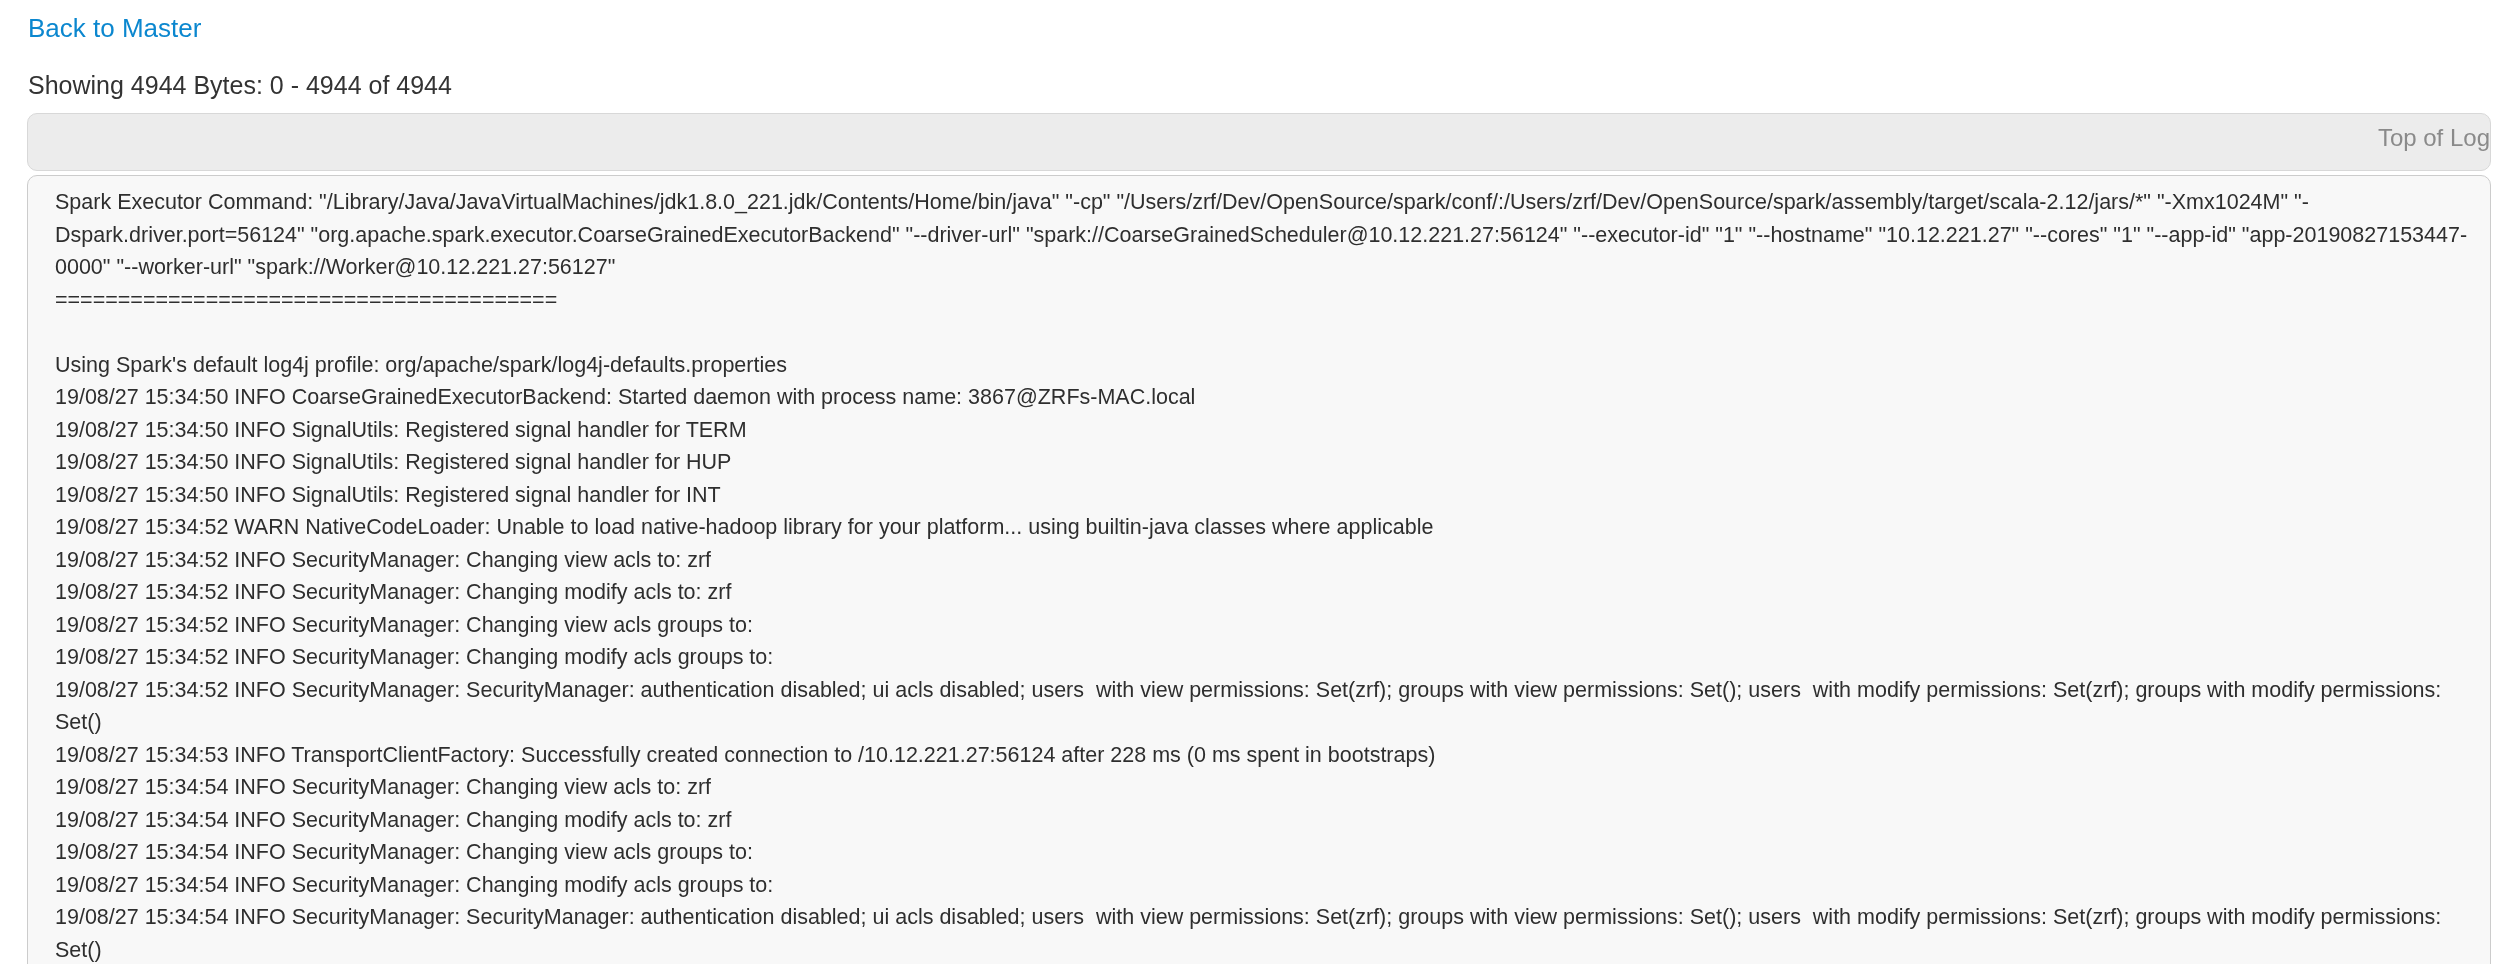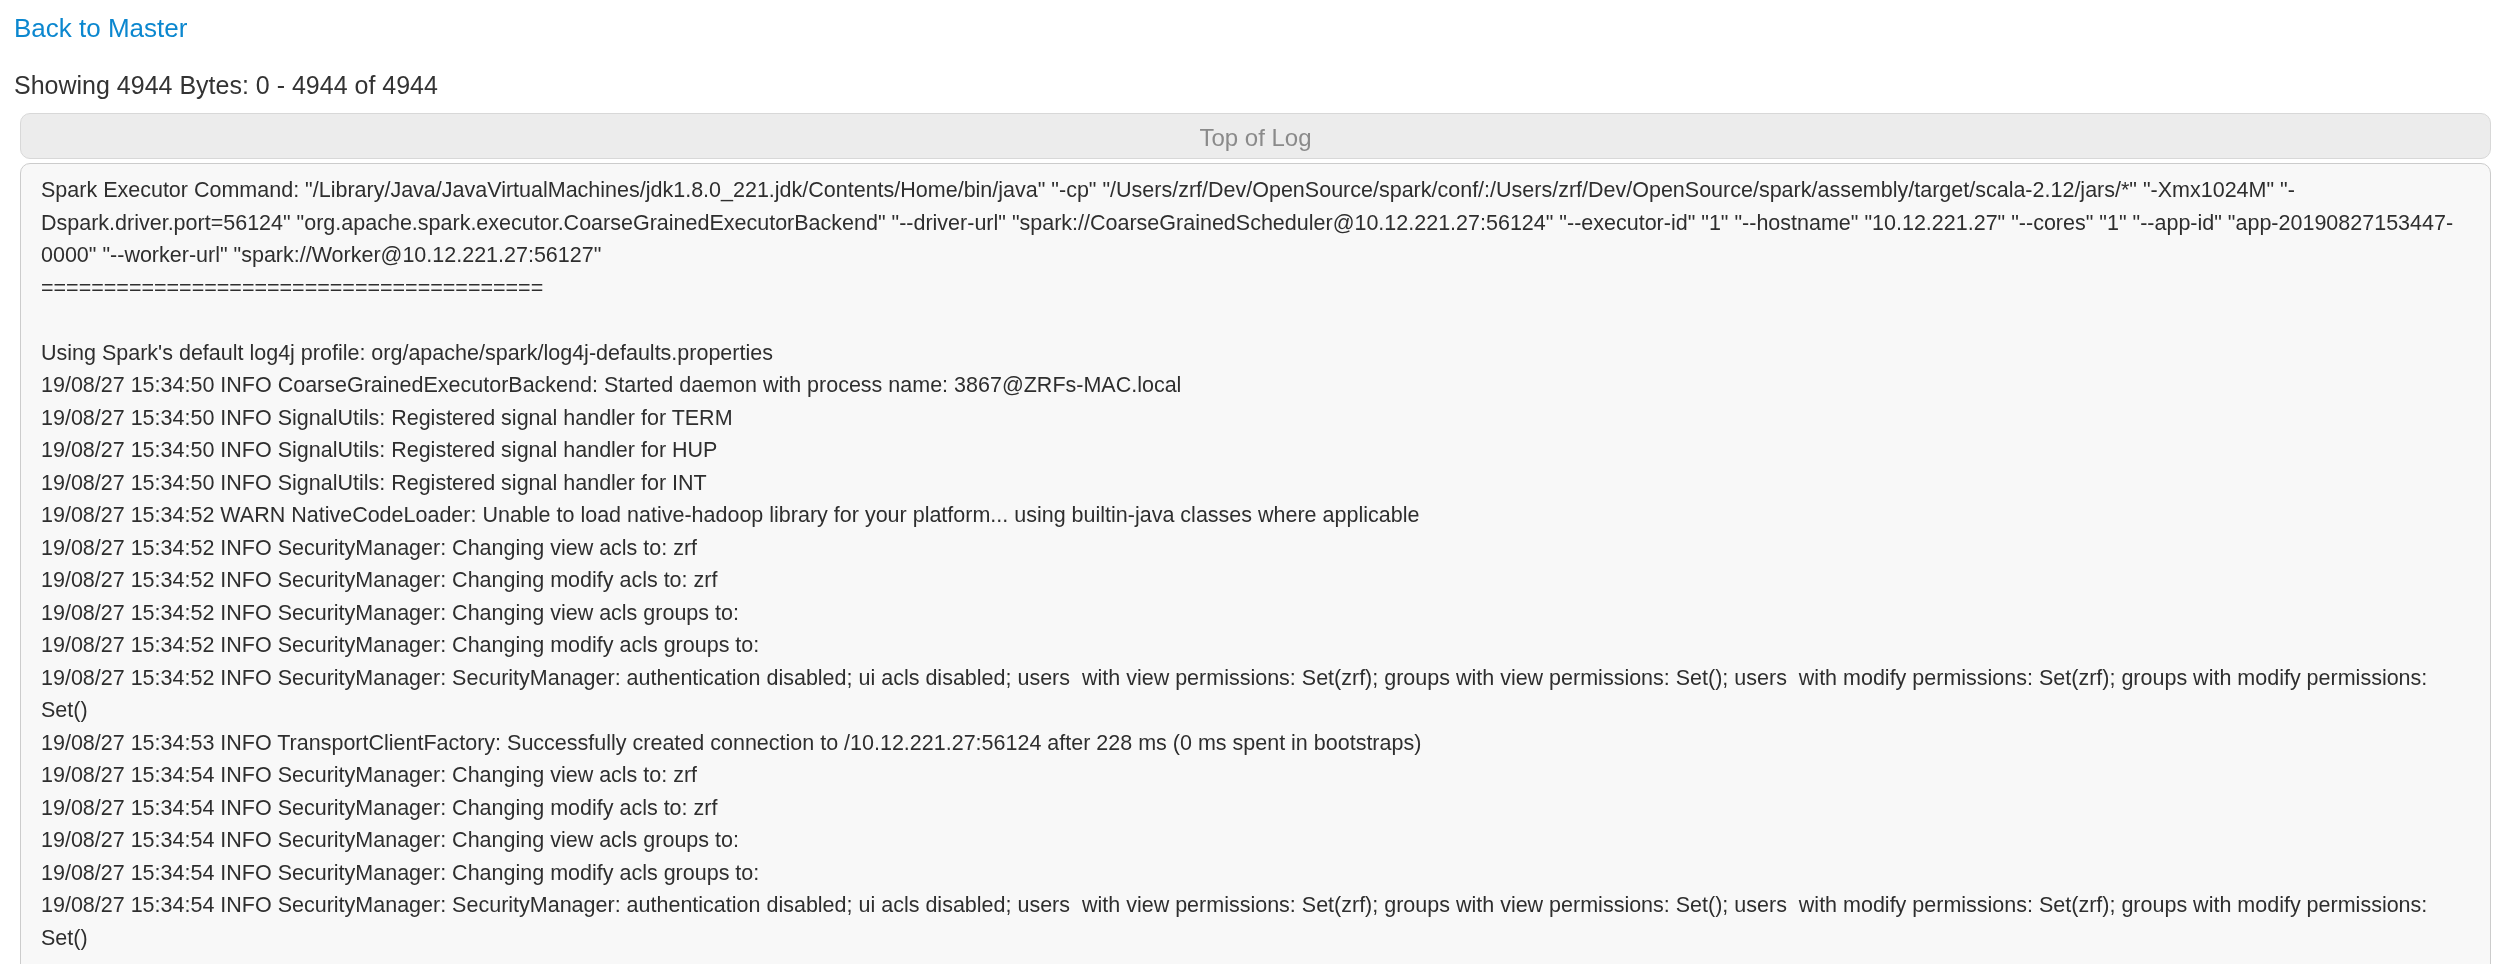--- a/index.html
+++ b/index.html
@@ -1,15 +1,15 @@
 <!DOCTYPE html>
 <html><head>
 <meta charset="utf-8">
 <style>
-  * { box-sizing: border-box; }
+  * { box-sizing: border-box; padding-left: 7px; }
   html, body { margin: 0; padding: 0; background: #ffffff; }
   body { font-family: "Liberation Sans", sans-serif; }
 
   .page {
     position: relative;
     width: 2510px;
     height: 964px;
     overflow: hidden;
     background: #ffffff;
   }
@@ -26,26 +26,26 @@
 
   .byte-range {
     margin: 26px 12px 0 14px;
     font-size: 25px;
     line-height: 30px;
     color: #333333;
   }
 
   .log-header-bar {
     margin: 13px 19px 4px 20px;
-    height: 46px;
+    height: 58px;
     line-height: 48px;
     background: #ececec;
     border: 1px solid #d8d8d8;
     border-radius: 10px;
-    text-align: center;
+    text-align: right;
     font-size: 24px;
     color: #8a8a8a;
   }
 
   .log-container {
     margin: 0 19px 0 20px;
     height: 900px;              
     background: #f8f8f8;
     border: 1px solid #cccccc;
     border-radius: 10px;

